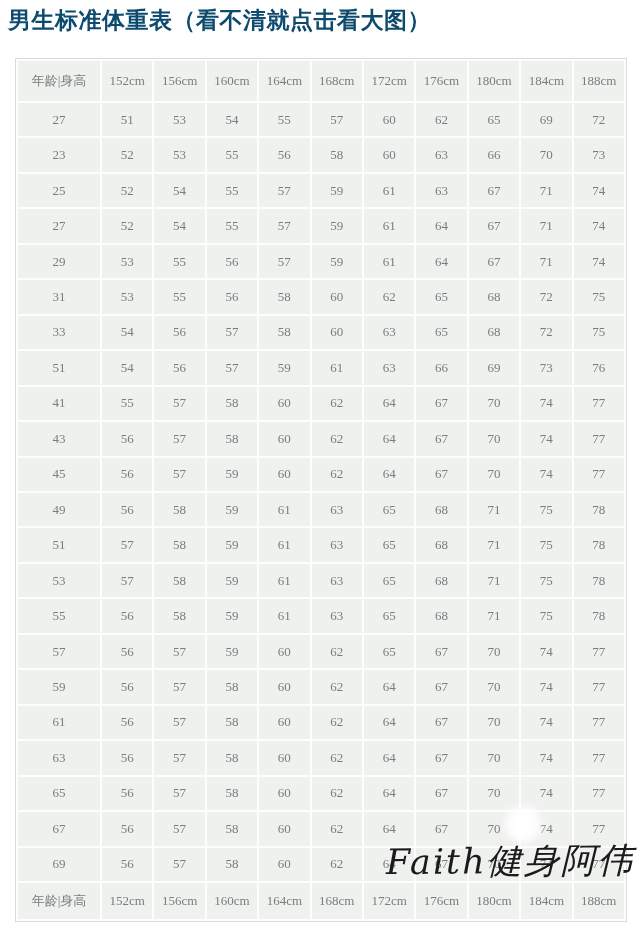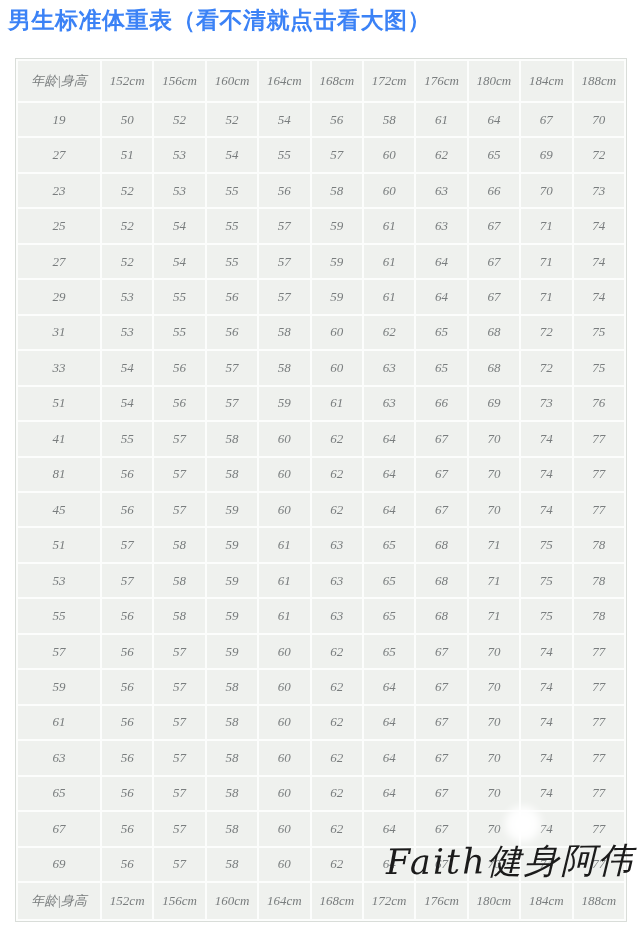--- a/index.html
+++ b/index.html
@@ -8,39 +8,38 @@
     background: #ffffff;
     font-family: "Liberation Sans", sans-serif;
     position: relative;
     overflow: hidden;
   }
   .page-title {
     position: absolute;
     left: 8px; top: 5px;
     font-size: 23px;
     font-weight: bold;
-    color: #3b82f6;
+    color: #0c4a6e;
     letter-spacing: 0.5px;
     white-space: nowrap;
   }
   .table-wrap {
     position: absolute;
     left: 15px; top: 58px;
     width: 612px; height: 864px;
     box-sizing: border-box;
     border: 1px solid #d9ddd9;
     background: #fcfdfc;
     cursor: pointer;
   }
   table.weight-table {
     width: 100%; height: 100%;
     border-collapse: separate;
     border-spacing: 2px;
     table-layout: fixed;
-    font-style: italic;
   }
   table.weight-table th,
   table.weight-table td {
     background: #eff1ee;
     color: #797d7e;
     font-family: "Liberation Serif", serif;
     font-size: 13px;
     font-weight: normal;
     text-align: center;
     vertical-align: middle;
@@ -103,33 +102,20 @@
           <th>168cm</th>
           <th>172cm</th>
           <th>176cm</th>
           <th>180cm</th>
           <th>184cm</th>
           <th>188cm</th>
         </tr>
     </thead>
     <tbody id="body-rows">
         <tr>
-          <td>19</td>
-          <td>50</td>
-          <td>52</td>
-          <td>52</td>
-          <td>54</td>
-          <td>56</td>
-          <td>58</td>
-          <td>61</td>
-          <td>64</td>
-          <td>67</td>
-          <td>70</td>
-        </tr>
-        <tr>
           <td>27</td>
           <td>51</td>
           <td>53</td>
           <td>54</td>
           <td>55</td>
           <td>57</td>
           <td>60</td>
           <td>62</td>
           <td>65</td>
           <td>69</td>
@@ -233,21 +219,21 @@
           <td>58</td>
           <td>60</td>
           <td>62</td>
           <td>64</td>
           <td>67</td>
           <td>70</td>
           <td>74</td>
           <td>77</td>
         </tr>
         <tr>
-          <td>81</td>
+          <td>43</td>
           <td>56</td>
           <td>57</td>
           <td>58</td>
           <td>60</td>
           <td>62</td>
           <td>64</td>
           <td>67</td>
           <td>70</td>
           <td>74</td>
           <td>77</td>
@@ -257,20 +243,33 @@
           <td>56</td>
           <td>57</td>
           <td>59</td>
           <td>60</td>
           <td>62</td>
           <td>64</td>
           <td>67</td>
           <td>70</td>
           <td>74</td>
           <td>77</td>
+        </tr>
+        <tr>
+          <td>49</td>
+          <td>56</td>
+          <td>58</td>
+          <td>59</td>
+          <td>61</td>
+          <td>63</td>
+          <td>65</td>
+          <td>68</td>
+          <td>71</td>
+          <td>75</td>
+          <td>78</td>
         </tr>
         <tr>
           <td>51</td>
           <td>57</td>
           <td>58</td>
           <td>59</td>
           <td>61</td>
           <td>63</td>
           <td>65</td>
           <td>68</td>

